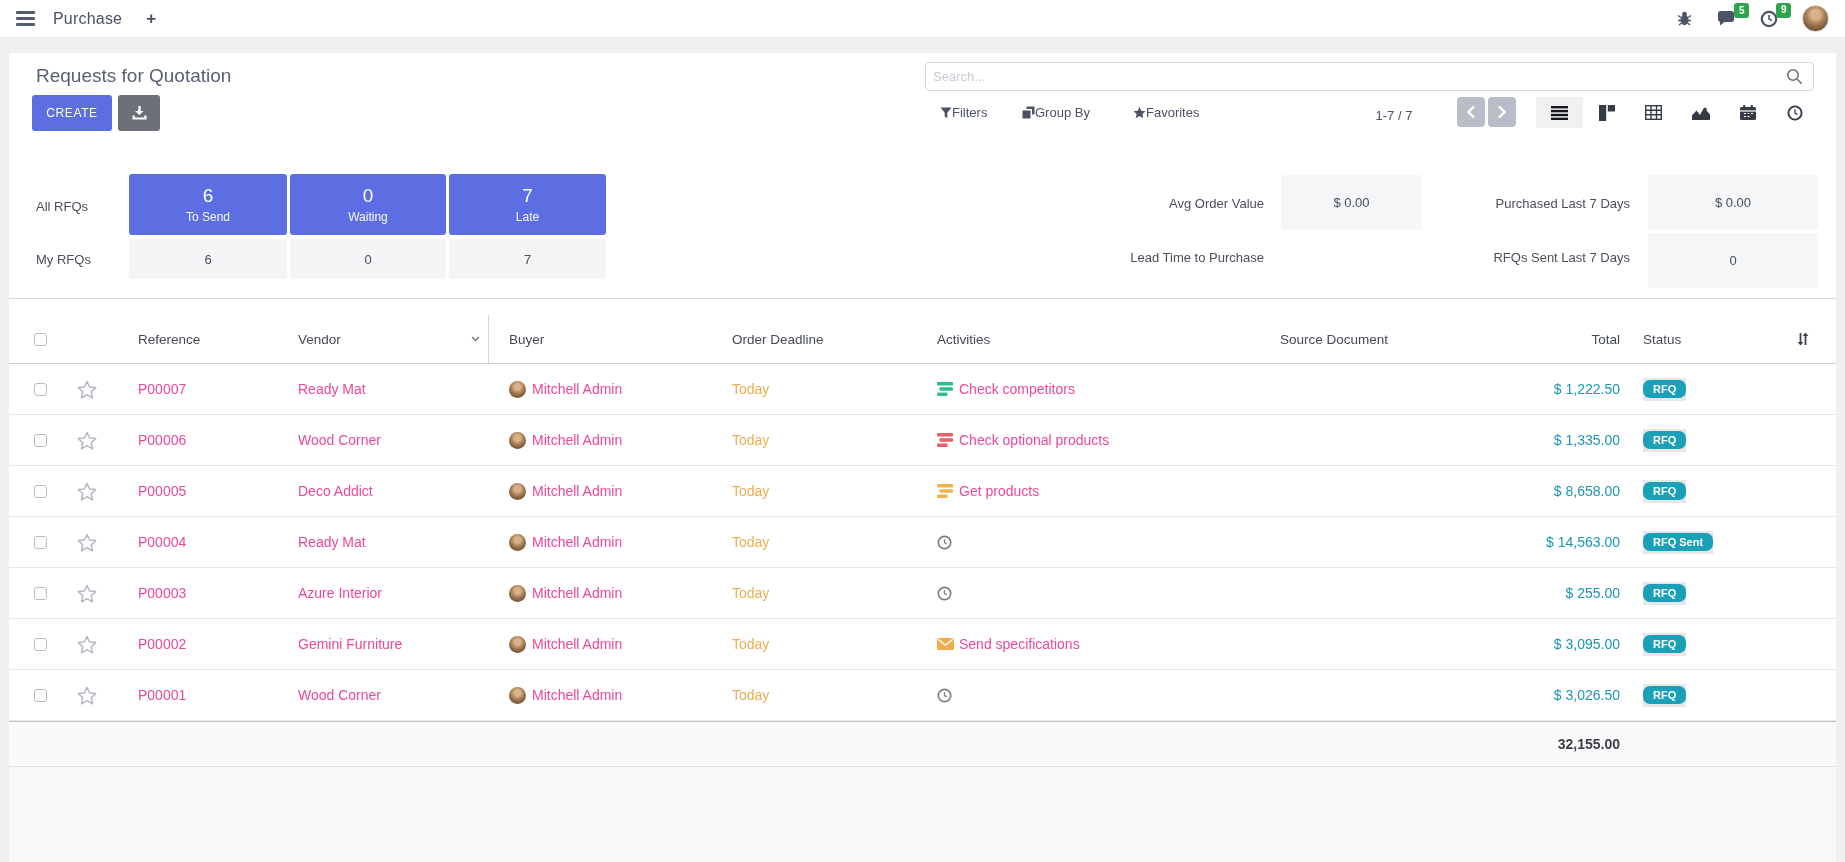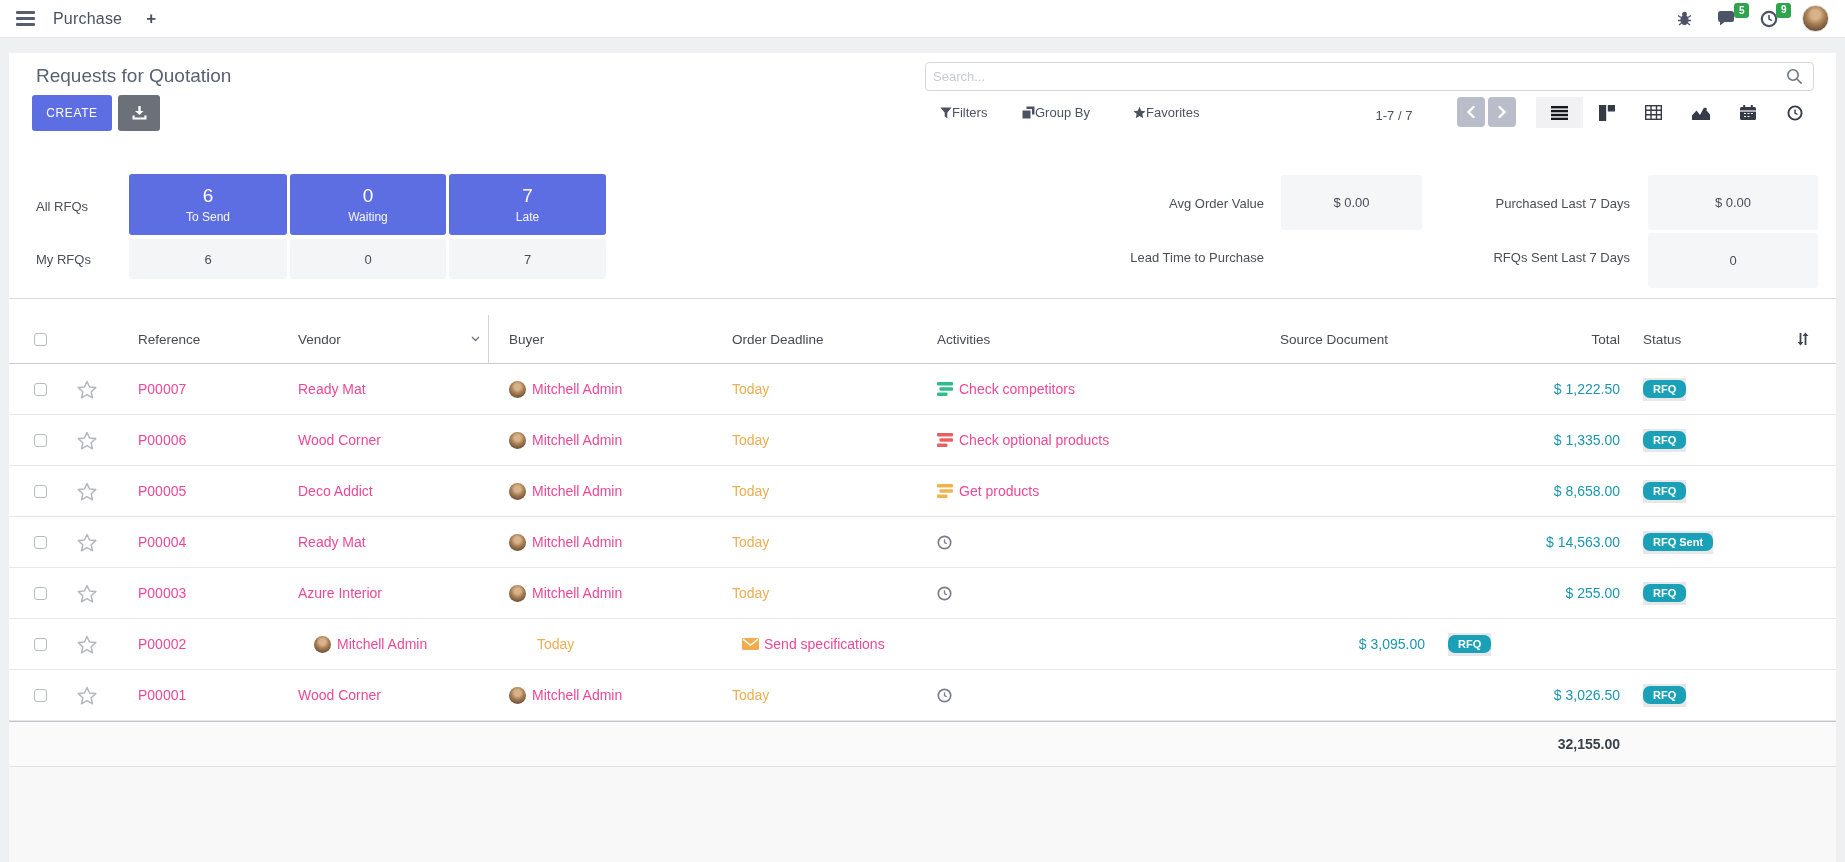--- a/index.html
+++ b/index.html
@@ -500,20 +500,23 @@
             <div class="cb"></div>
           </div>
     <div class="c-star">
       <span class="star-ico">
         <svg width="20" height="19" viewBox="0 0 20 19" fill="none" stroke="#b3b7c0" stroke-width="1.5" stroke-linejoin="round">
           <path d="M10 1.5 L12.6 7 L18.7 7.6 L14.2 11.8 L15.5 17.8 L10 14.7 L4.5 17.8 L5.8 11.8 L1.3 7.6 L7.4 7 Z"></path>
         </svg>
       </span>
     </div>
     <div class="c-ref"><span class="link">P00002</span></div>
+    <div class="c-vendor">
+            <span class="link">Gemini Furniture</span>
+          </div>
     <div class="c-buyer">
       <span class="avatar-sm"></span>
       <span class="link">Mitchell Admin</span>
     </div>
     <div class="c-deadline"><span class="today">Today</span></div>
     <div class="c-act">
       <span class="act-icon ic-envelope">
               <svg width="17" height="12" viewBox="0 0 17 12" fill="currentColor">
                 <rect x="0" y="0" width="17" height="12" rx="1.5"></rect>
                 <path d="M1.2 1.4 L8.5 7.2 L15.8 1.4" stroke="#fff" stroke-width="1.4" fill="none"></path>

